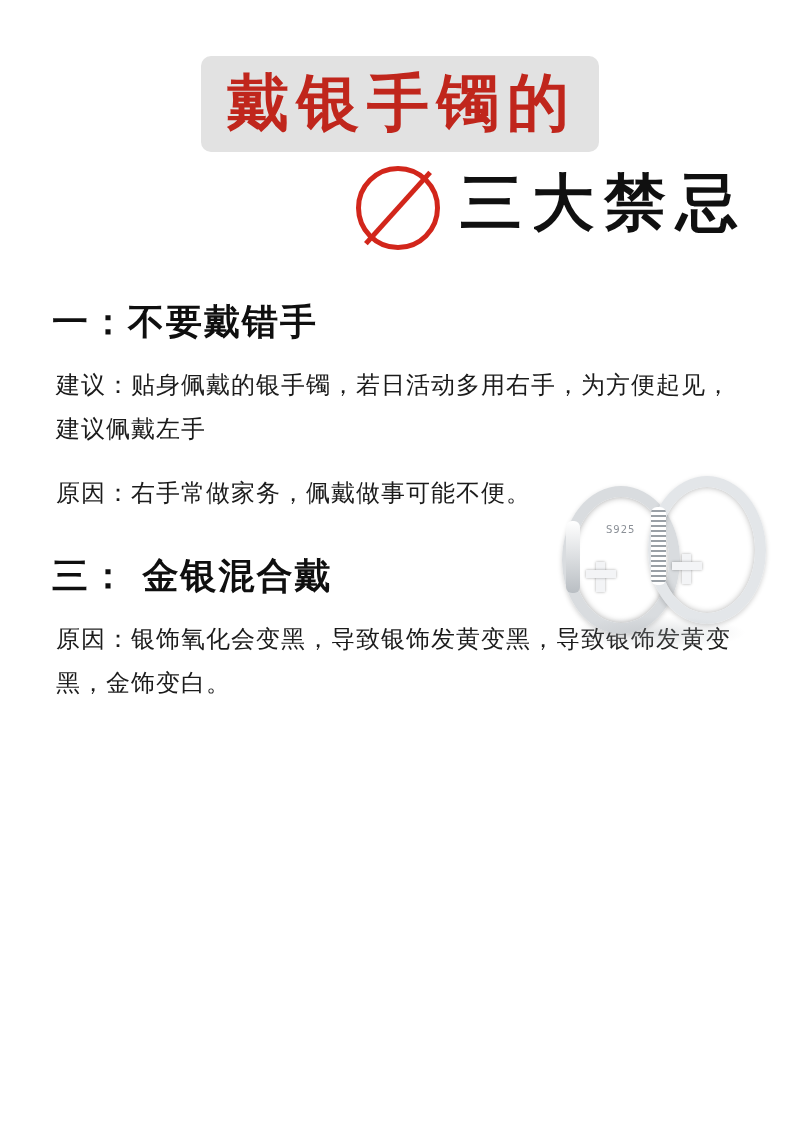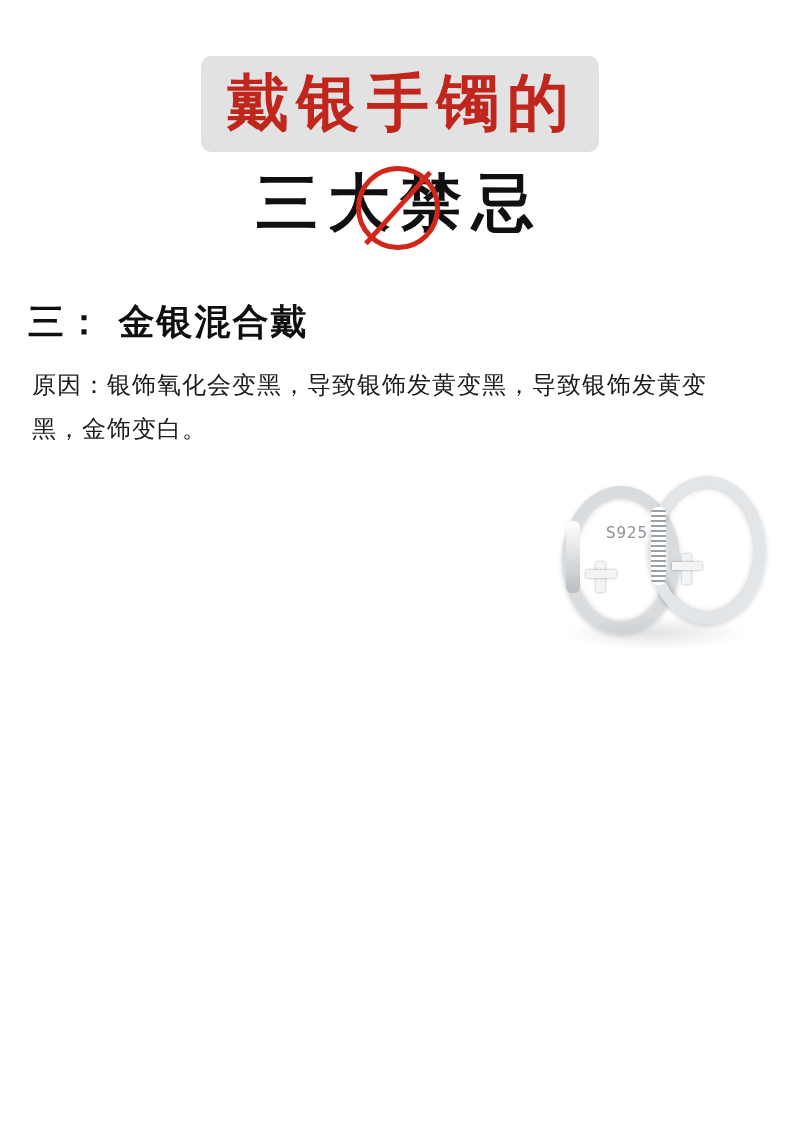--- a/index.html
+++ b/index.html
@@ -14,21 +14,21 @@
     font-family: "DejaVu Serif", "Liberation Serif", serif;
     color: #1a1a1a;
     overflow: hidden;
   }
 
   .page {
     position: relative;
     width: 800px;
     height: 1132px;
     box-sizing: border-box;
-    padding: 0 28px;
+    padding: 0 52px;
   }
 
   
   .title-wrap {
     padding-top: 56px;
     text-align: center;
     position: relative;
   }
   .title-line1 {
     display: inline-block;
@@ -48,20 +48,21 @@
     margin-top: 12px;
     height: 88px;
   }
   .title-line2 {
     font-size: 62px;
     line-height: 1.25;
     font-weight: bold;
     letter-spacing: 10px;
     color: #101010;
     font-family: "DejaVu Serif", "Liberation Serif", serif;
+    text-align: right;
   }
   
   .ban-mark {
     position: absolute;
     left: 50%;
     top: 50%;
     width: 84px;
     height: 84px;
     margin-left: -2px;
     transform: translate(-50%, -50%);
@@ -169,21 +170,21 @@
     box-shadow: 0 0 3px rgba(0,0,0,.35);
   }
   .cross-a-v { left: 34px; top: 92px; width: 9px; height: 30px; }
   .cross-a-h { left: 24px; top: 100px; width: 30px; height: 8px; }
   .cross-b-v { left: 120px; top: 84px; width: 9px; height: 30px; }
   .cross-b-h { left: 110px; top: 92px; width: 30px; height: 8px; }
   .ring-stamp {
     position: absolute;
     left: 44px;
     top: 54px;
-    font-size: 15px;
+    font-size: 10px;
     color: #8b9097;
     letter-spacing: 1px;
     font-family: "DejaVu Sans", "Liberation Sans", sans-serif;
   }
   .ring-reflection {
     position: absolute;
     left: 4px;
     top: 146px;
     width: 180px;
     height: 34px;
@@ -212,20 +213,25 @@
     <div class="ring-cross cross-a-v"></div>
     <div class="ring-cross cross-a-h"></div>
     <div class="ring-cross cross-b-v"></div>
     <div class="ring-cross cross-b-h"></div>
     <div class="ring-stamp">S925</div>
     <div class="ring-reflection"></div>
   </div>
 
   <div class="sections">
 
+    <div class="section sec-1">
+      <h2 class="sec-head">一：不要戴错手</h2>
+      <p class="para">建议：贴身佩戴的银手镯，若日活动多用右手，为方便起见，建议佩戴左手</p>
+      <p class="para para-wrap-narrow">原因：右手常做家务，佩戴做事可能不便。</p>
+    </div>
 
 
     <div class="section sec-3">
       <h2 class="sec-head">三： 金银混合戴</h2>
       <p class="para">原因：银饰氧化会变黑，导致银饰发黄变黑，导致银饰发黄变黑，金饰变白。</p>
     </div>
 
   </div>
 </div>
 

